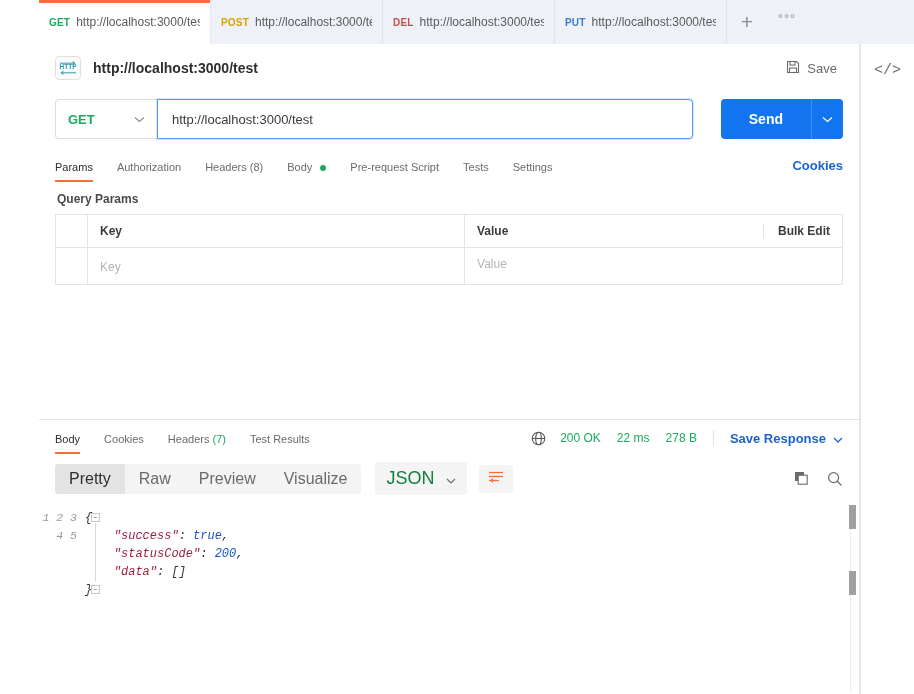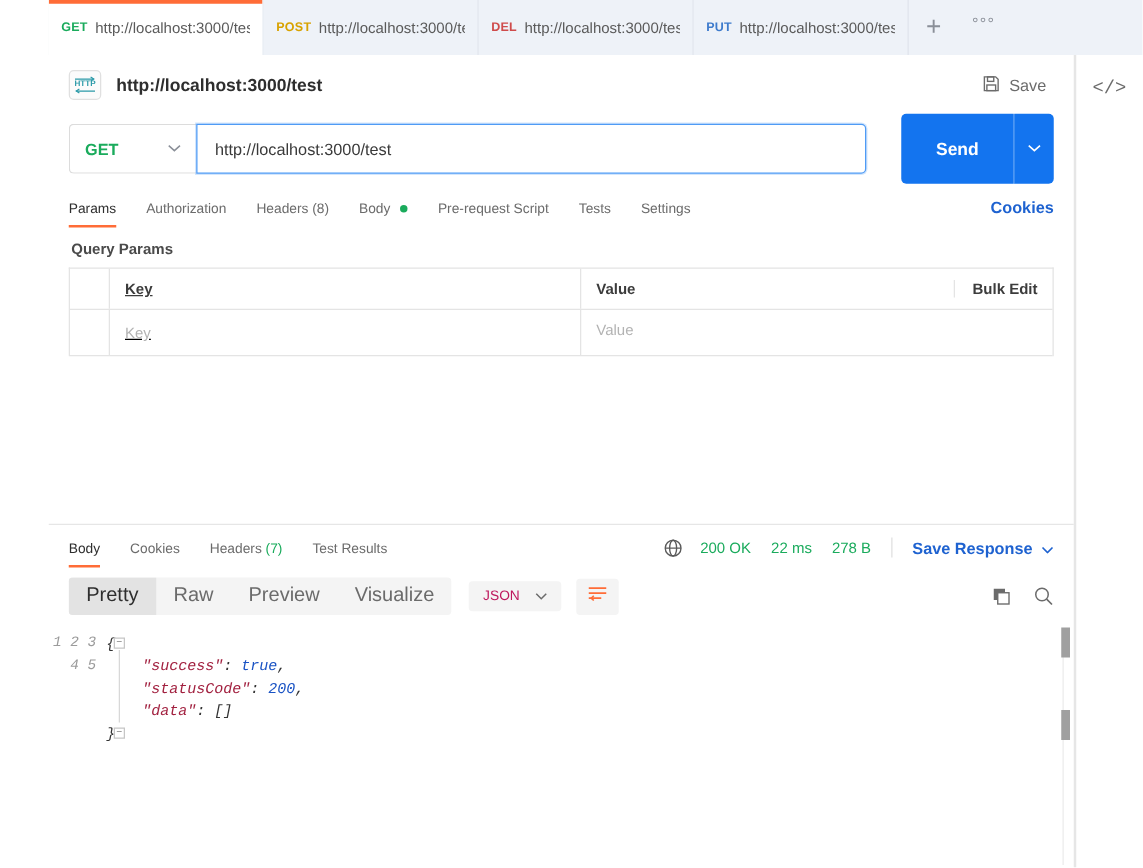--- a/index.html
+++ b/index.html
@@ -122,21 +122,21 @@
     flex: 1; height: 40px;
     border: 1px solid #4f9bf5;
     border-radius: 0 4px 4px 0;
     padding: 0 14px;
     font-size: 13px; color: #3a3a3a;
     font-family: "Liberation Sans", sans-serif;
     outline: none; background: #fff;
     box-shadow: 0 0 0 1px rgba(79,155,245,0.25);
   }
   .send-wrap {
-    margin-left: 28px; display: flex; height: 56px; flex: 0 0 auto;
+    margin-left: 28px; display: flex; height: 40px; flex: 0 0 auto;
   }
   .send-btn {
     background: #1374ef; color: #fff;
     font-size: 14px; font-weight: bold;
     border: none; border-radius: 4px 0 0 4px;
     padding: 0 28px; cursor: pointer;
     font-family: "Liberation Sans", sans-serif;
   }
   .send-caret {
     background: #1374ef; color: #fff;
@@ -174,21 +174,21 @@
   }
 
   
   .qp-label {
     font-size: 12px; font-weight: bold; color: #4a4a4a;
     padding: 10px 16px 8px 18px;
   }
   .qp-table { margin: 0 16px; border: 1px solid #e4e4e4; border-bottom: none; }
   .qp-row { display: flex; border-bottom: 1px solid #e4e4e4; }
   .qp-check { width: 32px; border-right: 1px solid #e4e4e4; flex: 0 0 32px; }
-  .qp-key { flex: 1 1 50%; border-right: 1px solid #e4e4e4; padding: 9px 12px; min-width: 0; text-decoration: underline; }
+  .qp-key { flex: 1 1 50%; border-right: 1px solid #e4e4e4; padding: 9px 12px; min-width: 0; }
   .qp-val { flex: 1 1 50%; padding: 9px 12px; min-width: 0; display: flex; align-items: flex-start; }
   .qp-val .vtext { flex: 1; }
   .hdr-cell { font-size: 12px; font-weight: bold; color: #3c3c3c; }
   .ph-cell { font-size: 12px; color: #b3b3b3; }
   .bulk-edit {
     font-size: 12px; font-weight: bold; color: #3c3c3c;
     cursor: pointer; padding-left: 14px; border-left: 1px solid #e4e4e4;
     margin-left: auto; height: 100%; display: flex; align-items: center;
   }
   .qp-spacer { flex: 1; min-height: 0; }
@@ -222,21 +222,21 @@
   .seg {
     display: flex; background: #f4f4f4; border-radius: 3px; overflow: hidden;
   }
   .seg-item {
     font-size: 16px; color: #6b6b6b; padding: 6px 14px; cursor: pointer;
   }
   .seg-item.active { background: #e3e3e3; color: #2e2e2e; }
   .fmt-sel {
     display: flex; align-items: center; gap: 12px;
     background: #f4f4f4; border-radius: 3px;
-    font-size: 11px; color: #be185d;
+    font-size: 18px; color: #15803d;
     padding: 6px 11px; margin-left: 14px; cursor: pointer;
   }
   .wrap-btn {
     margin-left: 12px; background: #f4f4f4; border-radius: 3px;
     padding: 5px 9px; cursor: pointer; display: flex; align-items: center;
   }
   .view-right { margin-left: auto; display: flex; align-items: center; gap: 18px; }
   .vr-ic { cursor: pointer; color: #6b6b6b; display: flex; }
 
   

